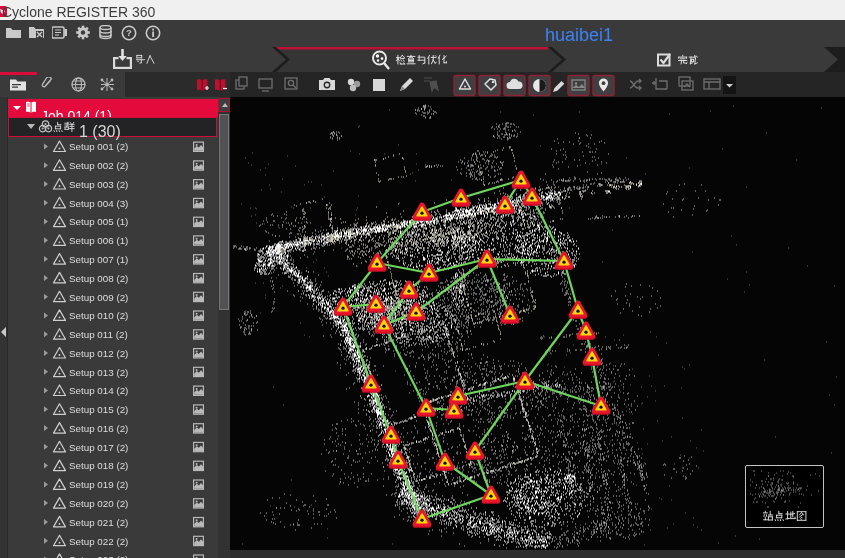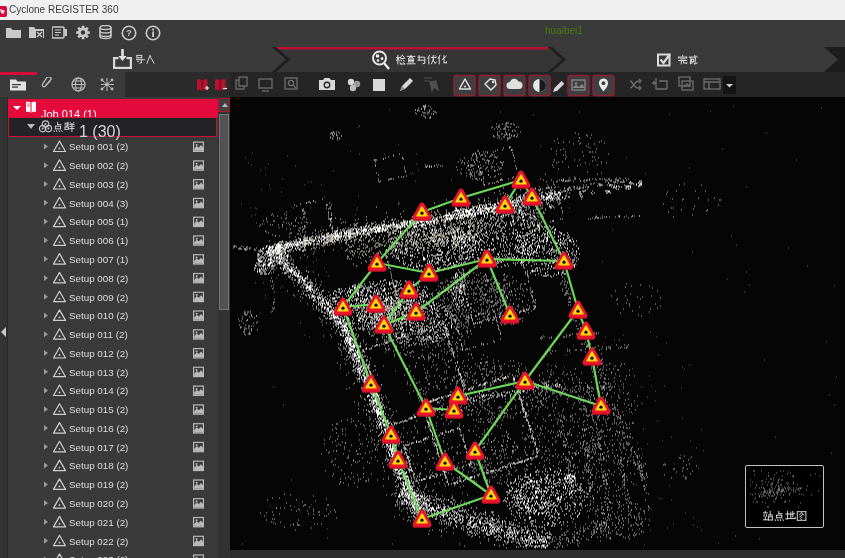--- a/index.html
+++ b/index.html
@@ -1,20 +1,20 @@
 <!DOCTYPE html>
 <html><head><meta charset="utf-8"><style>
 *{margin:0;padding:0;box-sizing:border-box}
 body{width:845px;height:558px;position:relative;overflow:hidden;background:#0a0a0a;font-family:"Liberation Sans",sans-serif;-webkit-font-smoothing:antialiased}
 .abs{position:absolute}
 </style></head><body>
 <div class="abs" style="left:0;top:0;width:845px;height:20px;background:#f0f0f0"></div>
 <div class="abs" style="left:-2px;top:6px;width:9px;height:11px;background:#d6083b;border-radius:2px"></div>
 <div class="abs" style="left:0px;top:9px;width:5px;height:5px;background:#f7d9de;clip-path:polygon(0 0,100% 35%,65% 100%,20% 80%)"></div>
-<div class="abs" style="left:9px;top:4px;font-size:10px;color:#3c3c3c">Cyclone REGISTER 360</div>
+<div class="abs" style="left:2px;top:4px;font-size:14px;color:#3c3c3c">Cyclone REGISTER 360</div>
 <div class="abs" style="left:0;top:20px;width:845px;height:27px;background:#3a3a3b"></div>
 <svg style="position:absolute;left:6px;top:26px" width="15" height="13" viewBox="0 0 15 13">
     <path d="M0 2h5l1.5 2H15v8H0z" fill="#c9c9c9"></path>
     <path d="M0 2h5l1.5 2H15" fill="none"></path>
   </svg>
 <svg style="position:absolute;left:29px;top:26px" width="15" height="13" viewBox="0 0 15 13">
     <path d="M0 1h5l1.5 2H15v9H0z" fill="#c9c9c9"></path>
     <rect x="7" y="5" width="7" height="7" fill="#3a3a3a"></rect>
     <path d="M8 6l5 5M13 6l-5 5" stroke="#c9c9c9" stroke-width="1.4"></path>
   </svg>
@@ -48,21 +48,21 @@
   </svg>
 <svg style="position:absolute;left:121px;top:25px" width="16" height="16" viewBox="0 0 16 16">
     <circle cx="8" cy="8" r="6.7" fill="none" stroke="#c9c9c9" stroke-width="1.6"></circle>
     <text x="8" y="11.4" font-size="9.5" font-family="Liberation Sans" fill="#c9c9c9" text-anchor="middle" font-weight="bold">?</text>
   </svg>
 <svg style="position:absolute;left:145px;top:25px" width="16" height="16" viewBox="0 0 16 16">
     <circle cx="8" cy="8" r="6.7" fill="none" stroke="#c9c9c9" stroke-width="1.6"></circle>
     <rect x="7.2" y="6.5" width="1.8" height="5.5" fill="#c9c9c9"></rect>
     <rect x="7.2" y="3.6" width="1.8" height="1.9" fill="#c9c9c9"></rect>
   </svg>
-<div class="abs" style="left:545px;top:24.5px;font-size:10px;color:#4d7c0f">huaibei1</div>
+<div class="abs" style="left:545px;top:24.5px;font-size:18px;color:#3b82f6">huaibei1</div>
 <div class="abs" style="left:0;top:47px;width:845px;height:25px;background:#1d1d1e"></div>
 <div class="abs" style="left:0;top:46.5px;width:27px;height:2.5px;background:#b51233"></div>
 <div class="abs" style="left:0;top:47px;width:845px;height:25px">
     <svg width="845" height="25" viewBox="0 47 845 25" style="position:absolute">
       <polygon points="0,47 272,47 286,59.5 272,72 0,72" fill="#3a3a3b"></polygon>
       <polygon points="276,47 548,47 562,59.5 548,72 276,72 290,59.5" fill="#353536"></polygon>
       <polygon points="552,47 824,47 838,59.5 824,72 552,72 566,59.5" fill="#3a3a3b"></polygon>
       <polygon points="276,47 548,47 548,49.5 276,49.5 278.8,49.5" fill="#bc1035"></polygon>
     </svg>
   </div>
@@ -209,21 +209,21 @@
 <div class="abs" style="left:218px;top:98px;width:11.5px;height:14px;background:#3f3f41;border:1.5px solid #b01030"></div>
 <div class="abs" style="left:221.5px;top:102.5px;width:0;height:0;border-left:3px solid transparent;border-right:3px solid transparent;border-bottom:4px solid #bdbdbd"></div>
 <div class="abs" style="left:219px;top:114px;width:10px;height:196px;background:#525254;border:1px solid #767678"></div>
 <div class="abs" style="left:8px;top:99px;width:210px;height:17.5px;background:#e40b3c"></div>
 <div class="abs" style="left:13px;top:105.5px;width:0;height:0;border-left:4px solid transparent;border-right:4px solid transparent;border-top:4.8px solid #fff"></div>
 <svg style="position:absolute;left:25px;top:101px" width="13" height="14" viewBox="0 0 13 14">
     <path d="M1 1c2.5-.8 4.2 0 5 1 .8-1 2.5-1.8 5-1v10c-2.5-.8-4.2 0-5 1-.8-1-2.5-1.8-5-1z" fill="#fff"></path>
     <path d="M6 2v10" stroke="#e40b3c" stroke-width="1"></path>
     <path d="M2.2 3h2.6M2.2 5h2.6" stroke="#e40b3c" stroke-width=".8"></path>
   </svg>
-<div class="abs" style="left:41px;top:108px;font-size:11px;color:#fff">Job 014 (1)</div>
+<div class="abs" style="left:41px;top:108px;font-size:14px;color:#fff">Job 014 (1)</div>
 <div class="abs" style="left:8px;top:117px;width:209px;height:19.5px;background:#232325;border:1px solid #cf0e3a"></div>
 <div class="abs" style="left:27px;top:124px;width:0;height:0;border-left:4px solid transparent;border-right:4px solid transparent;border-top:5px solid #b9b9b9"></div>
 <svg style="position:absolute;left:38px;top:119px" width="15" height="15" viewBox="0 0 15 15">
     <g fill="none" stroke="#c5c5c5" stroke-width="1.2">
       <circle cx="7.5" cy="5" r="3.2"></circle>
       <circle cx="4.6" cy="9.6" r="3.2"></circle>
       <circle cx="10.4" cy="9.6" r="3.2"></circle>
     </g>
     <circle cx="7.5" cy="5" r="1" fill="#c5c5c5"></circle>
     <circle cx="4.6" cy="9.6" r="1" fill="#c5c5c5"></circle>

